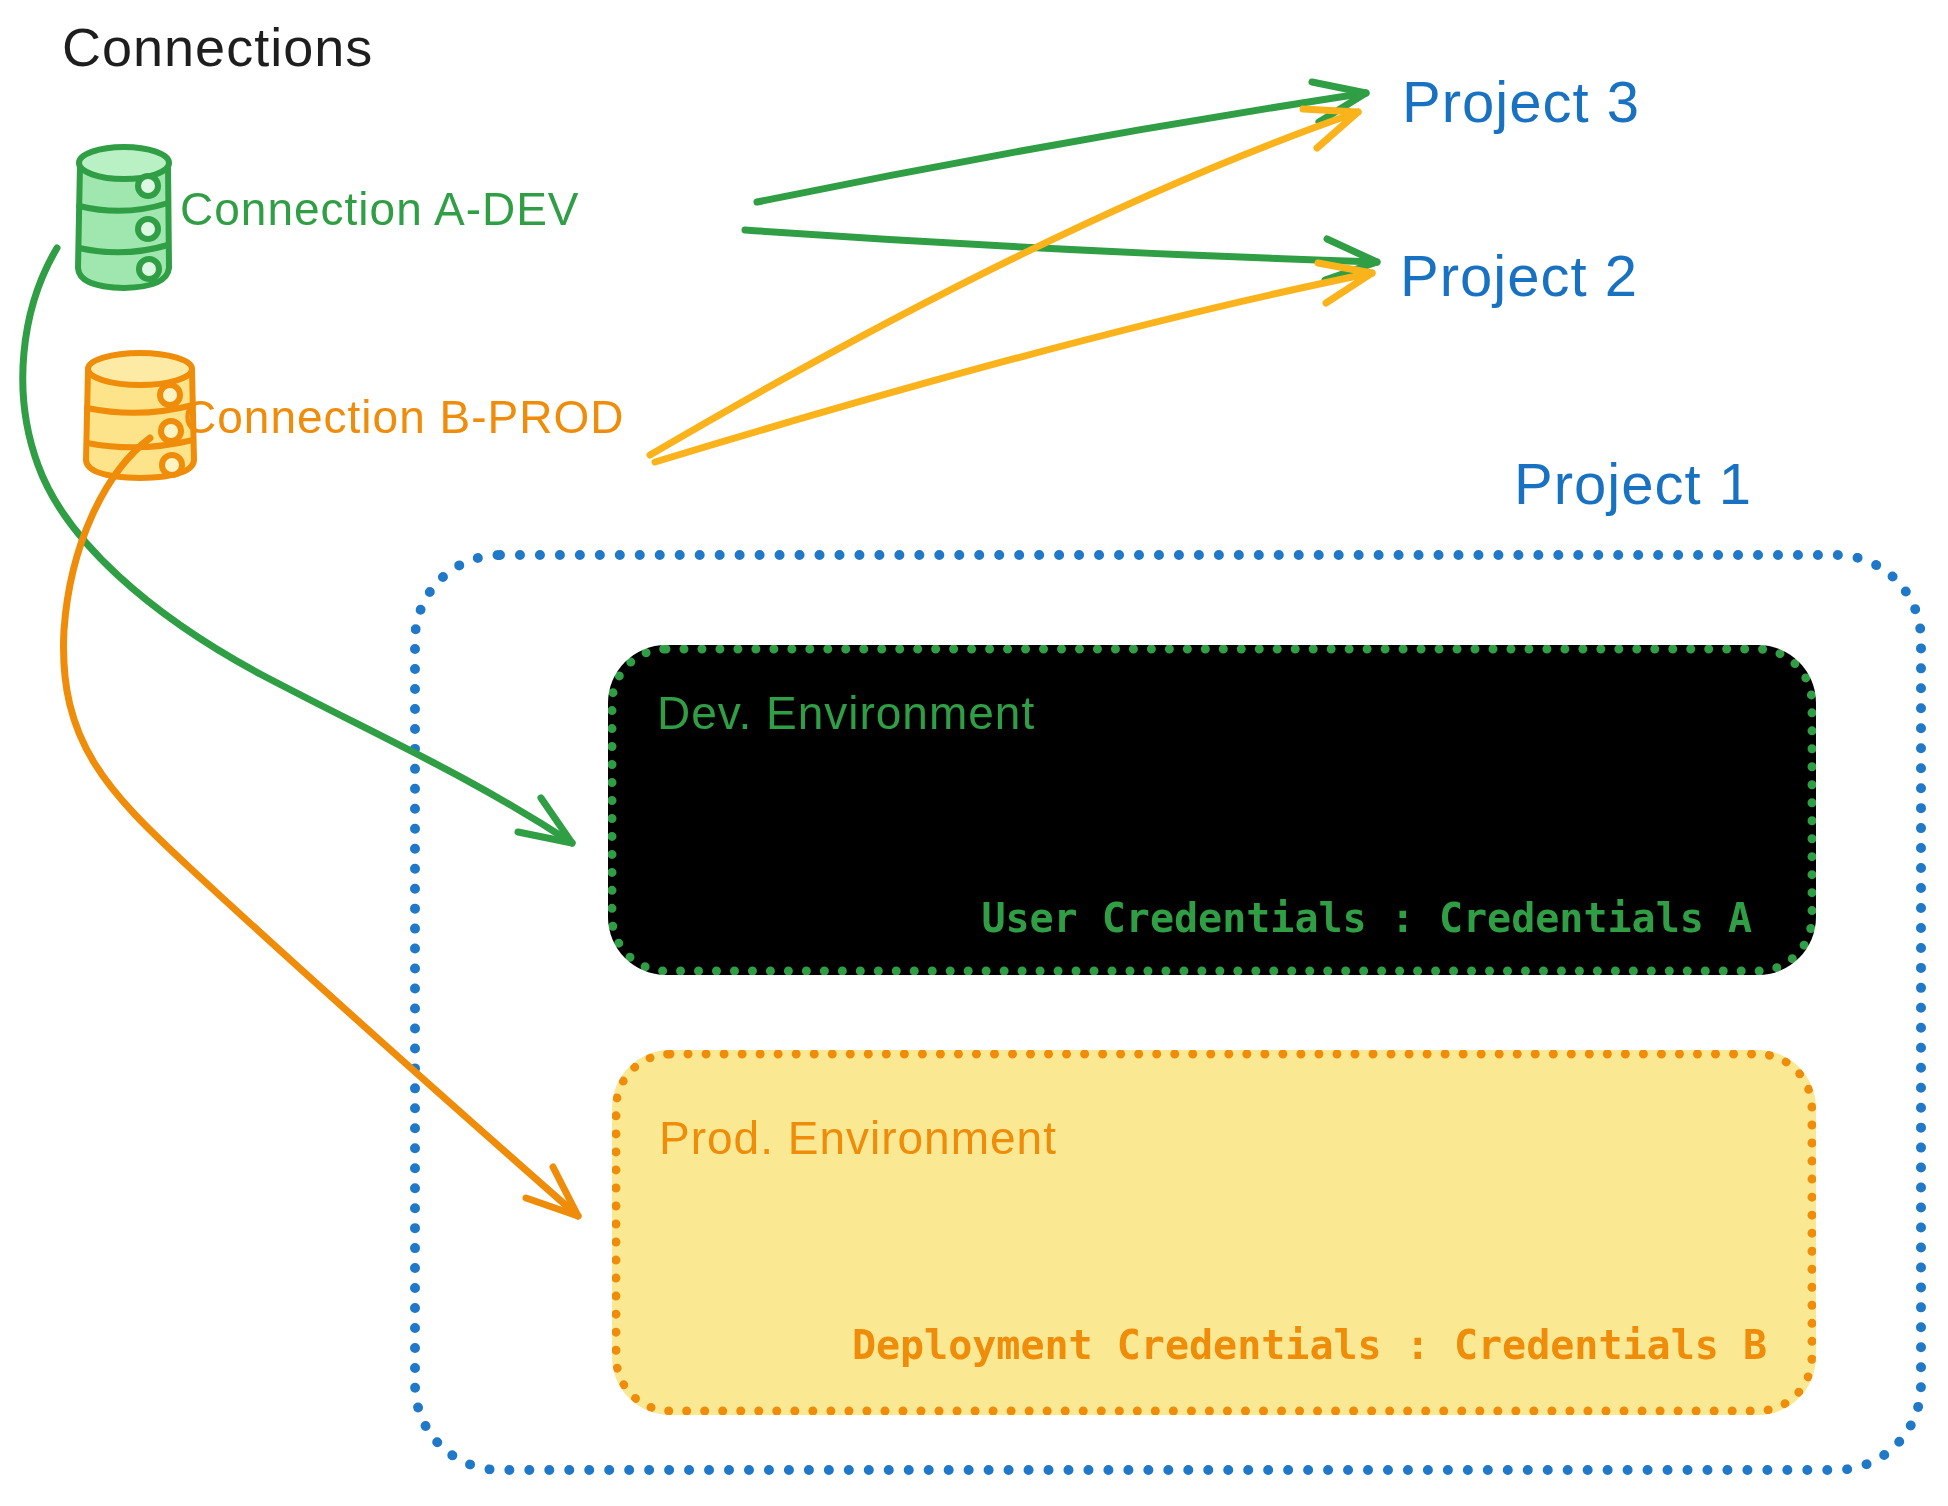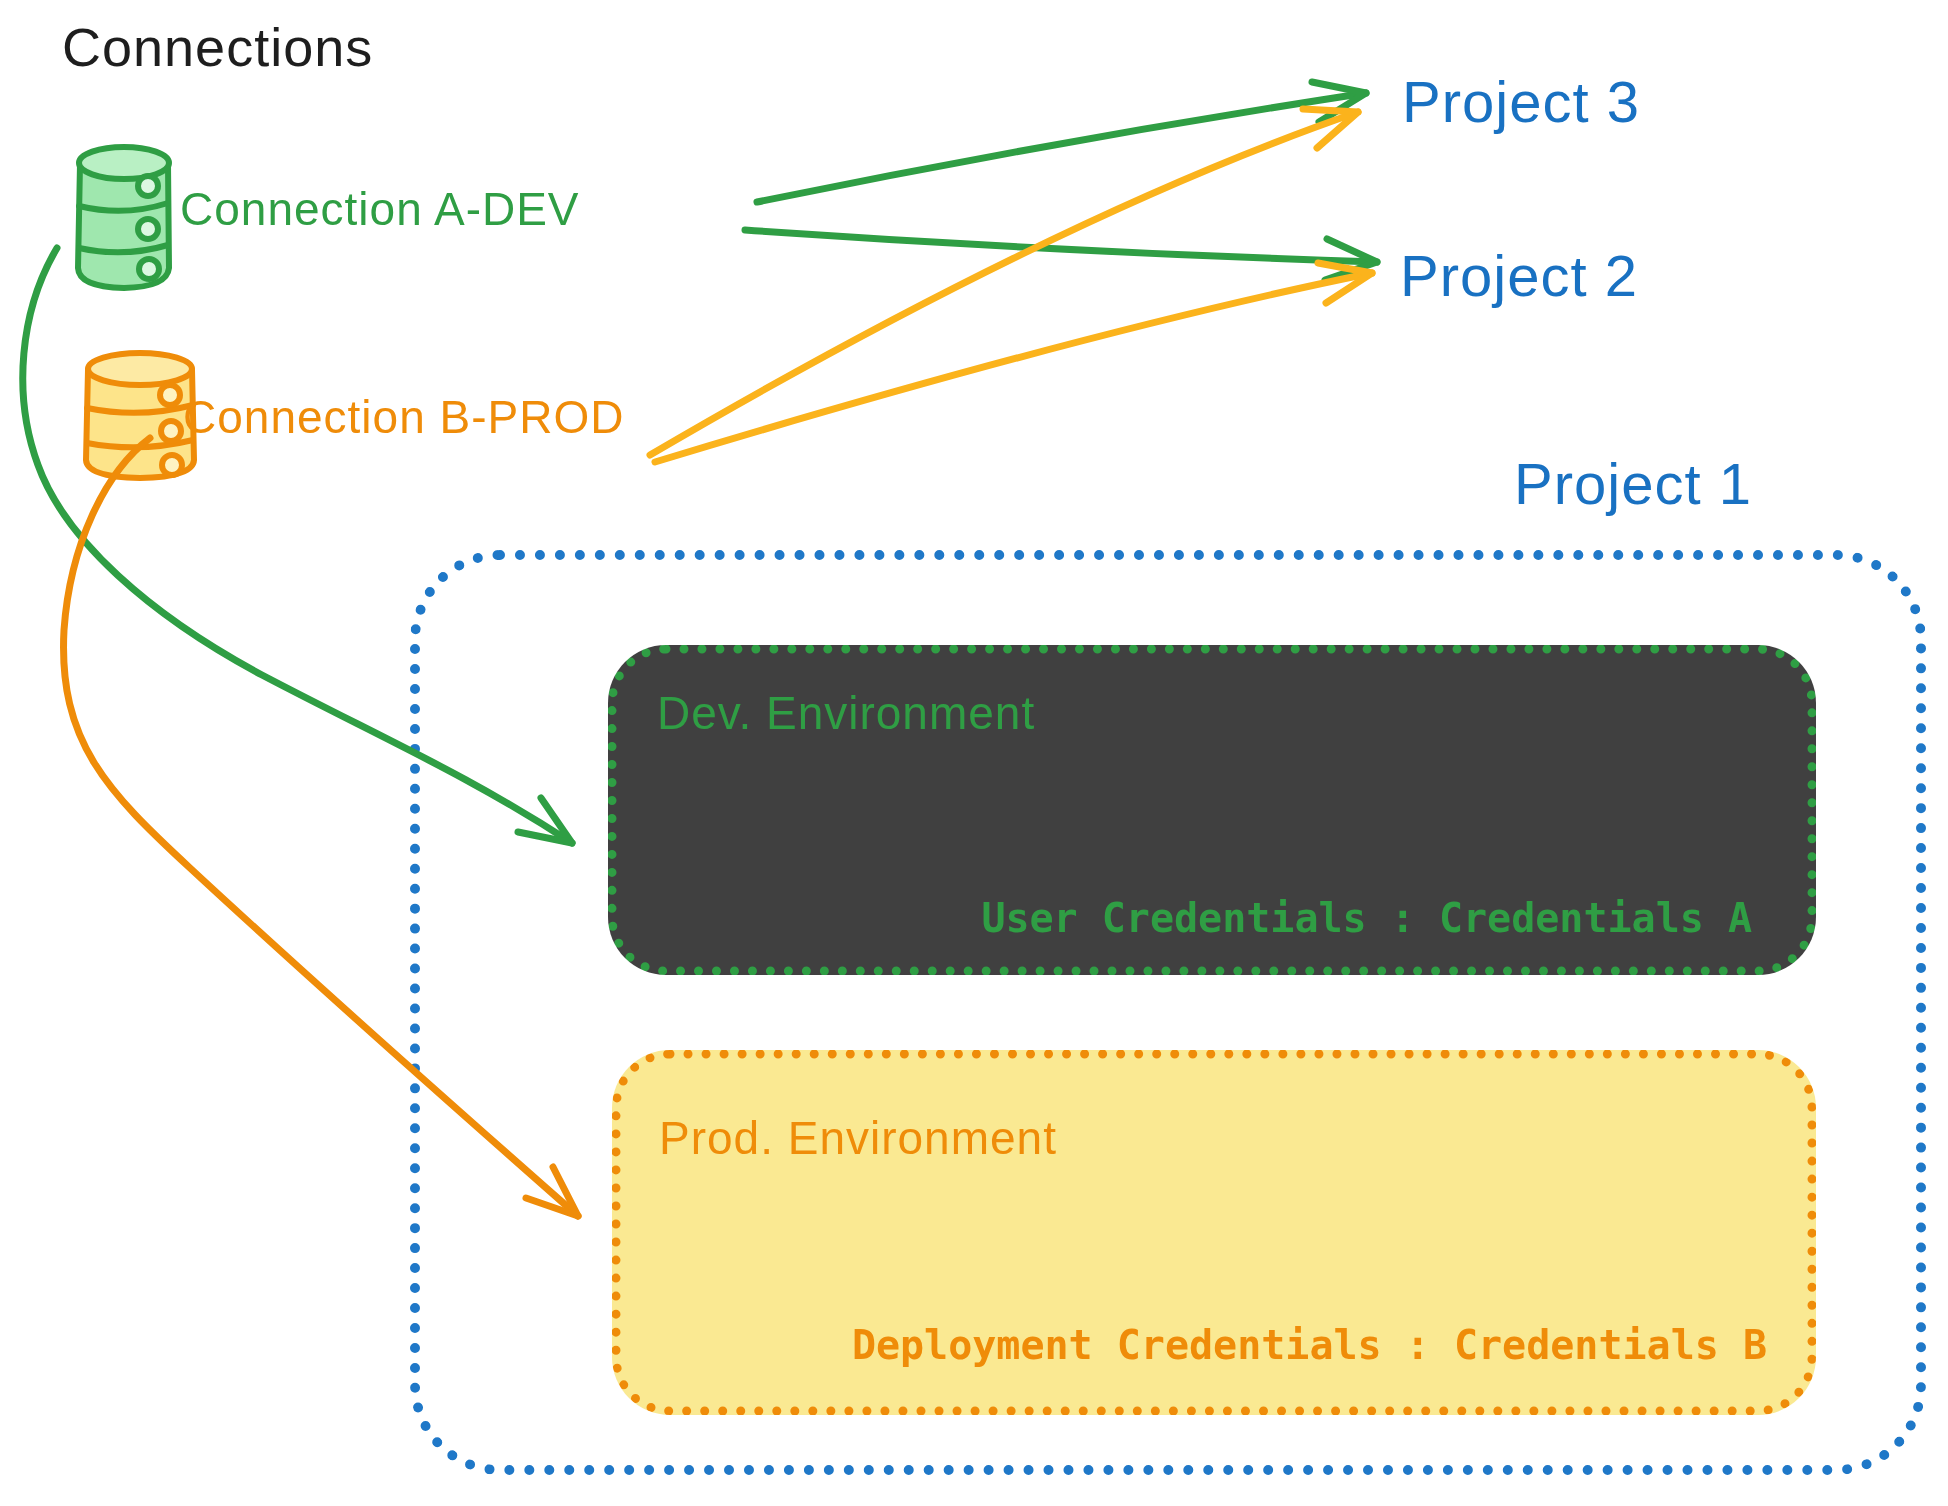--- a/index.html
+++ b/index.html
@@ -24,21 +24,21 @@
     font-weight:700;font-size:40px;white-space:nowrap;
   }
   .box-blue{
     left:410px;top:550px;width:1516px;height:925px;
     border:10px dotted #1f78c8;border-radius:90px;
     box-sizing:border-box;background:transparent;
   }
   .box-green{
     left:608px;top:645px;width:1208px;height:330px;
     border:9px dotted #2f9e44;border-radius:58px;
-    box-sizing:border-box;background:#404040;padding-left:16px;
+    box-sizing:border-box;background:#000000;padding-left:16px;
   }
   .box-orange{
     left:612px;top:1050px;width:1204px;height:365px;
     border:9px dotted #ef8c09;border-radius:58px;
     box-sizing:border-box;background:#fae992;
   }
   .env-head-dev{left:40px;top:32px;}
   .env-head-prod{left:38px;top:52px;}
   .cred-line{right:55px;bottom:25px;}
   .cred-line-prod{right:40px;bottom:38px;}

